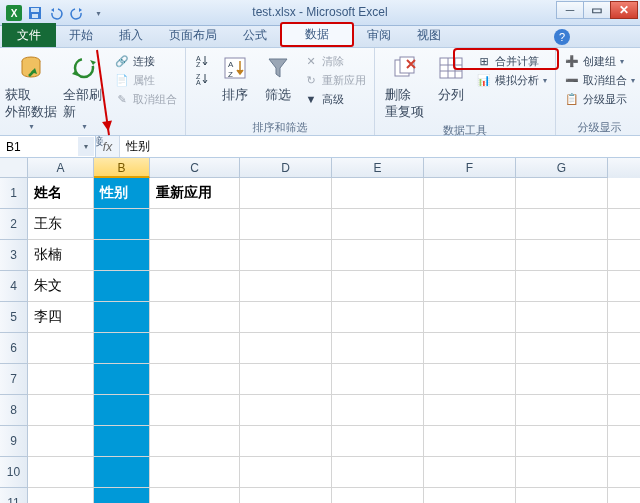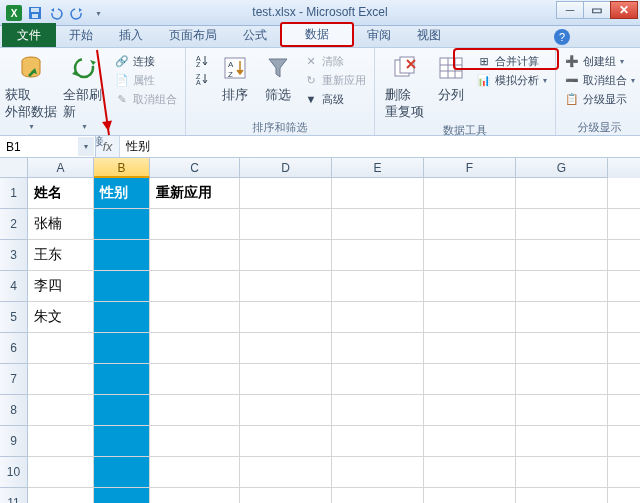--- a/index.html
+++ b/index.html
@@ -327,56 +327,56 @@
       <div class="row">
         <div class="cell header" style="width: 66px;">姓名</div>
         <div class="cell selcol header" style="width: 56px;">性别</div>
         <div class="cell header" style="width: 90px;">重新应用</div>
         <div class="cell" style="width: 92px;"></div>
         <div class="cell" style="width: 92px;"></div>
         <div class="cell" style="width: 92px;"></div>
         <div class="cell" style="width: 92px;"></div>
       </div>
       <div class="row">
+        <div class="cell" style="width: 66px;">王东</div>
+        <div class="cell selcol" style="width: 56px;"></div>
+        <div class="cell" style="width: 90px;"></div>
+        <div class="cell" style="width: 92px;"></div>
+        <div class="cell" style="width: 92px;"></div>
+        <div class="cell" style="width: 92px;"></div>
+        <div class="cell" style="width: 92px;"></div>
+      </div>
+      <div class="row">
         <div class="cell" style="width: 66px;">张楠</div>
         <div class="cell selcol" style="width: 56px;"></div>
         <div class="cell" style="width: 90px;"></div>
         <div class="cell" style="width: 92px;"></div>
         <div class="cell" style="width: 92px;"></div>
         <div class="cell" style="width: 92px;"></div>
         <div class="cell" style="width: 92px;"></div>
       </div>
       <div class="row">
-        <div class="cell" style="width: 66px;">王东</div>
+        <div class="cell" style="width: 66px;">朱文</div>
         <div class="cell selcol" style="width: 56px;"></div>
         <div class="cell" style="width: 90px;"></div>
         <div class="cell" style="width: 92px;"></div>
         <div class="cell" style="width: 92px;"></div>
         <div class="cell" style="width: 92px;"></div>
         <div class="cell" style="width: 92px;"></div>
       </div>
       <div class="row">
         <div class="cell" style="width: 66px;">李四</div>
         <div class="cell selcol" style="width: 56px;"></div>
         <div class="cell" style="width: 90px;"></div>
         <div class="cell" style="width: 92px;"></div>
         <div class="cell" style="width: 92px;"></div>
         <div class="cell" style="width: 92px;"></div>
         <div class="cell" style="width: 92px;"></div>
       </div>
       <div class="row">
-        <div class="cell" style="width: 66px;">朱文</div>
-        <div class="cell selcol" style="width: 56px;"></div>
-        <div class="cell" style="width: 90px;"></div>
-        <div class="cell" style="width: 92px;"></div>
-        <div class="cell" style="width: 92px;"></div>
-        <div class="cell" style="width: 92px;"></div>
-        <div class="cell" style="width: 92px;"></div>
-      </div>
-      <div class="row">
         <div class="cell" style="width: 66px;"></div>
         <div class="cell selcol" style="width: 56px;"></div>
         <div class="cell" style="width: 90px;"></div>
         <div class="cell" style="width: 92px;"></div>
         <div class="cell" style="width: 92px;"></div>
         <div class="cell" style="width: 92px;"></div>
         <div class="cell" style="width: 92px;"></div>
       </div>
       <div class="row">
         <div class="cell" style="width: 66px;"></div>

